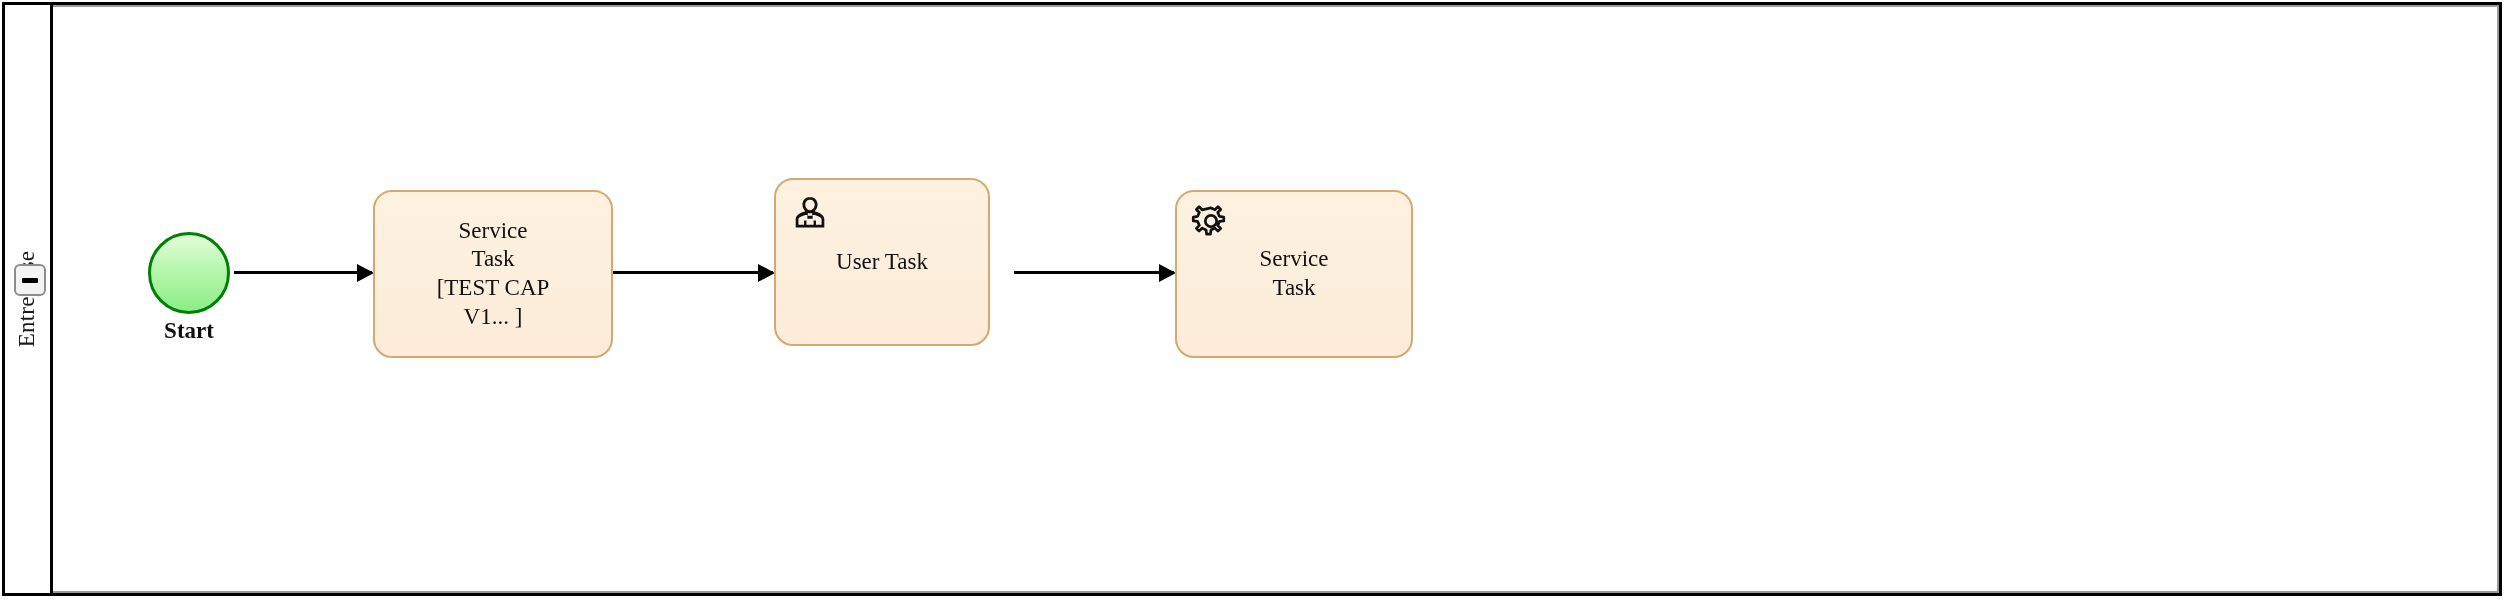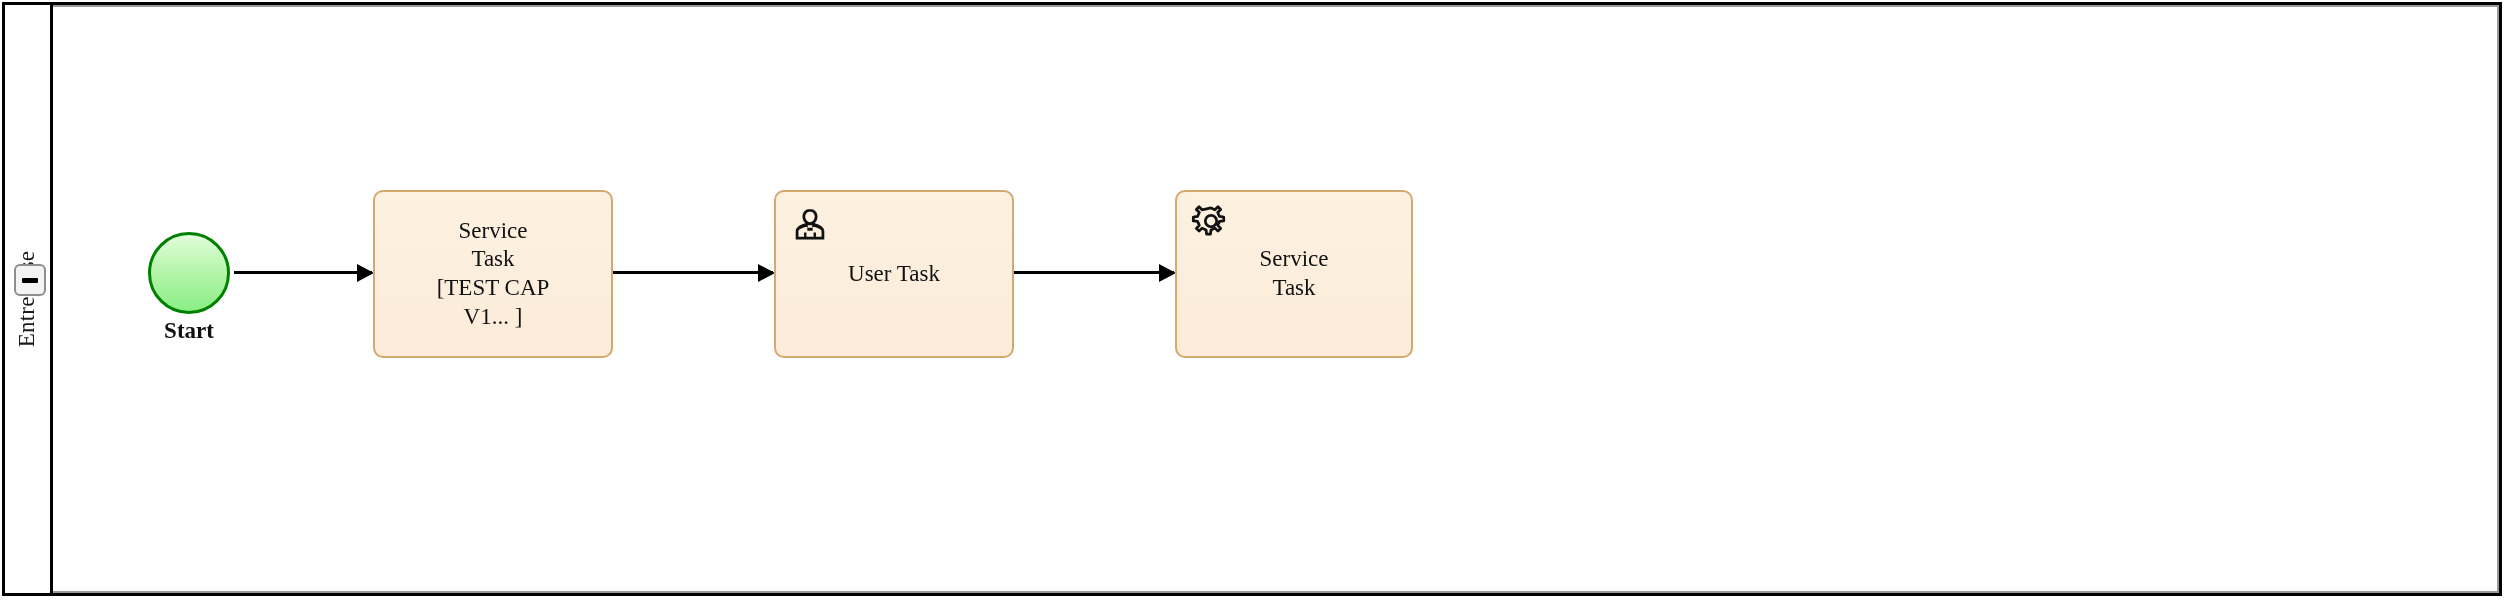--- a/index.html
+++ b/index.html
@@ -115,21 +115,21 @@
     white-space: nowrap;
     font-size: 23px;
     color: #111111;
   }
 
   
   .task {
     position: absolute;
     height: 168px;
     border: 2px solid #d2a96f;
-    border-radius: 10px;
+    border-radius: 19px;
     box-sizing: border-box;
     background: linear-gradient(180deg, #fdf1e0 0%, #fcecd9 100%);
     display: flex;
     align-items: center;
     justify-content: center;
   }
   .task-label {
     text-align: center;
     font-size: 23px;
     line-height: 1.25;
@@ -197,21 +197,21 @@
     <div class="task-label">Service
 Task
 [TEST CAP
 V1... ]</div>
   </div>
 
   <div class="flow" style="left:613px; top:271px; width:160px;">
     <span class="arrowhead"></span>
   </div>
 
-  <div class="task" style="left:774px; top:190px; width:240px;">
+  <div class="task" style="left:774px; top:178px; width:216px;">
     <span class="task-icon">
       <svg viewBox="0 0 48 48" xmlns="http://www.w3.org/2000/svg">
         <path d="M24 7.5c-5.0 0-8.2 3.6-8.2 8.4 0 3.0 1.2 5.6 3.1 7.2
                  -0.4 0.3 -0.9 0.5 -1.5 0.7
                  -5.2 1.6 -9.0 4.2 -9.0 8.2 V41 H39.6 V32.0
                  c0 -4.0 -3.8 -6.6 -9.0 -8.2 -0.6 -0.2 -1.1 -0.4 -1.5 -0.7
                  1.9 -1.6 3.1 -4.2 3.1 -7.2 0 -4.8 -3.2 -8.4 -8.2 -8.4 Z
                  M24 10.5c3.2 0 5.2 2.3 5.2 5.4 0 3.2 -2.2 6.1 -5.2 6.1
                  -3.0 0 -5.2 -2.9 -5.2 -6.1 0 -3.1 2.0 -5.4 5.2 -5.4 Z
                  M21.6 25.4h4.8v2.6h-4.8z

